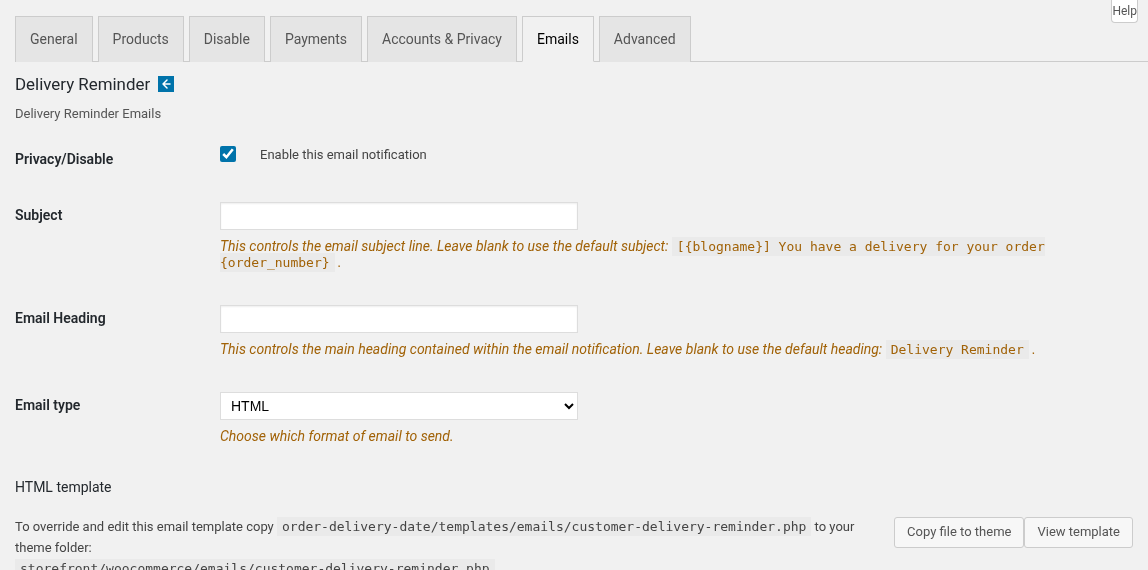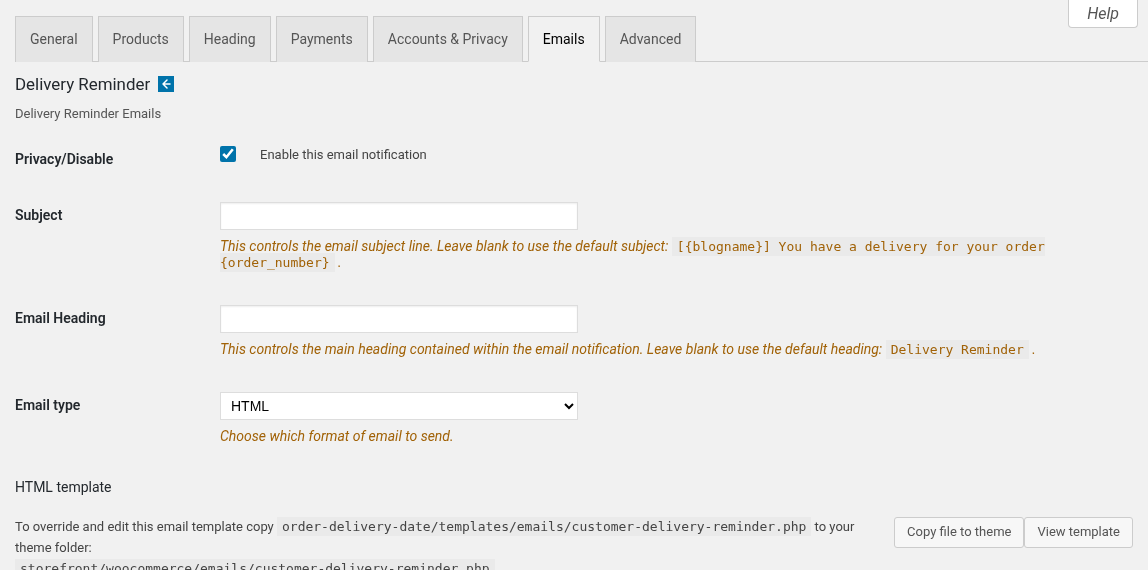--- a/index.html
+++ b/index.html
@@ -14,24 +14,23 @@
       position: relative;
     }
     .help-tab {
       position: absolute;
       top: 0;
       right: 10px;
       background: #fff;
       border: 1px solid #ccc;
       border-top: none;
       border-radius: 0 0 4px 4px;
-      padding: 4px 18px;
-      font-size: 16px;
-      color: #555;
-      font-style: italic;
+      padding: 4px 0;
+      font-size: 12px;
+      color: #555;
     }
     .nav-tabs {
       display: flex;
       margin: 15px 0 0 15px;
       border-bottom: 1px solid #ccc;
       gap: 0;
     }
     .nav-tab {
       background: #e5e5e5;
       border: 1px solid #ccc;
@@ -169,21 +168,21 @@
     }
   </style>
 </head>
 <body>
 
 <div class="help-tab">Help</div>
 
 <div class="nav-tabs">
   <div class="nav-tab">General</div>
   <div class="nav-tab">Products</div>
-  <div class="nav-tab">Heading</div>
+  <div class="nav-tab">Disable</div>
   <div class="nav-tab">Payments</div>
   <div class="nav-tab">Accounts &amp; Privacy</div>
   <div class="nav-tab active">Emails</div>
   <div class="nav-tab">Advanced</div>
 </div>
 
 <div class="content">
   <h2 class="page-title">
     <span>Delivery Reminder</span>
     <span class="back-icon">

